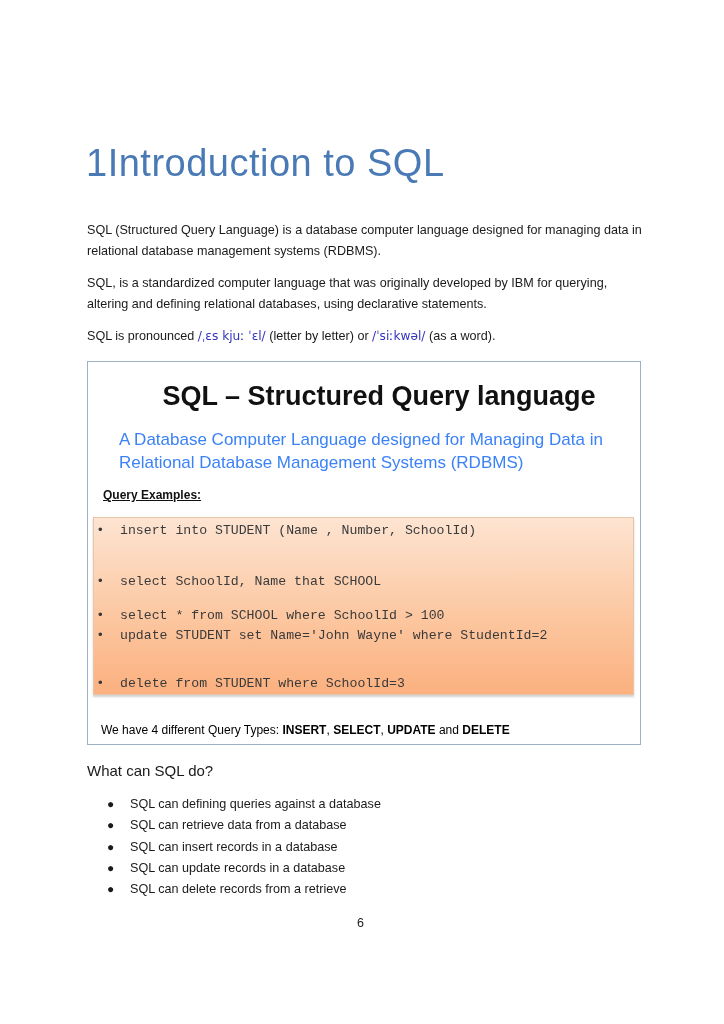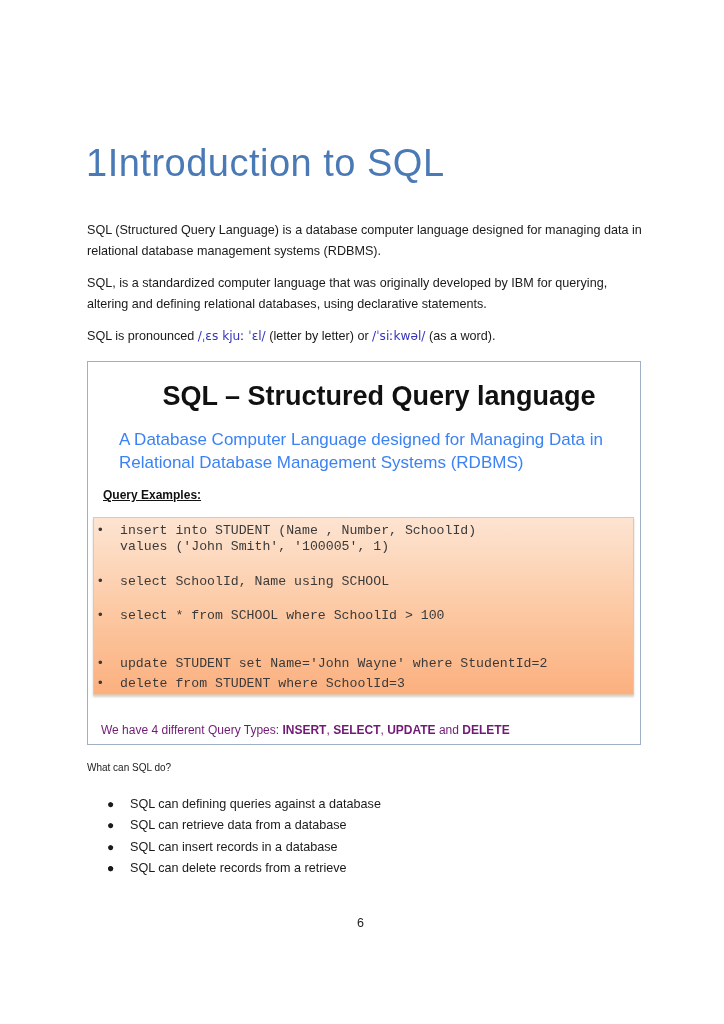--- a/index.html
+++ b/index.html
@@ -22,26 +22,26 @@
   .slide-sub { position: absolute; left: 15px; top: 50px; width: 530px; font-size: 17px; line-height: 23px; color: #3b82f6; margin: 16px; }
   .slide-examples { position: absolute; left: 15px; top: 126px; font-size: 12px; font-weight: bold; text-decoration: underline; color: #111; }
 
   .code-box { position: absolute; left: 5px; top: 155px; width: 541px; height: 178px;
               background: linear-gradient(to bottom, #fde4d2 0%, #fcc59d 60%, #fbb07f 100%);
               border: 1px solid #e8c4a8; box-shadow: 0 2px 2px rgba(0,0,0,0.18); box-sizing: border-box; }
   .code-line { position: absolute; left: 4px; font-family: "Liberation Mono", "DejaVu Sans Mono", monospace;
                font-size: 13.2px; color: #3a3a3a; white-space: pre; line-height: 17px; }
   .code-line .bullet { display: inline-block; width: 22px; font-family: "Liberation Sans", sans-serif; }
   .l1 { top: 3px; } .l1b { top: 20px; left: 26px; }
-  .l2 { top: 54px; } .l3 { top: 88px; } .l4 { top: 136px; } .l5 { top: 156px; }
+  .l2 { top: 54px; } .l3 { top: 88px; } .l4 { top: 108px; } .l5 { top: 156px; }
 
-  .slide-footer { position: absolute; left: 13px; top: 361px; font-size: 12px; color: #701a75; white-space: nowrap; }
+  .slide-footer { position: absolute; left: 13px; top: 361px; font-size: 12px; color: #000000; white-space: nowrap; }
   .slide-footer b { font-weight: bold; }
 
-  .what { position: absolute; left: 87px; top: 762px; font-size: 10px; margin: 0; }
+  .what { position: absolute; left: 87px; top: 762px; font-size: 15px; margin: 0; }
   .list { position: absolute; left: 105px; top: 794px; margin: 0; padding: 0; list-style: none; }
   .list li { position: relative; font-size: 12.6px; line-height: 21.3px; padding-left: 25px; white-space: nowrap; }
   .list li .dot { position: absolute; left: 2px; top: 0; font-size: 12px; }
   .page-num { position: absolute; left: 357px; top: 916px; font-size: 12.5px; color: #222; }
 </style>
 </head>
 <body>
 
 <div class="page">
 
@@ -51,33 +51,32 @@
   <p class="para p2">SQL, is a standardized computer language that was originally developed by IBM for querying, altering and defining relational databases, using declarative statements.</p>
   <p class="para p3"><span>SQL is pronounced </span><span class="ipa">/ˌɛs kjuː ˈɛl/</span><span> (letter by letter) or </span><span class="ipa">/ˈsiːkwəl/</span><span> (as a word).</span></p>
 
   <div class="slide">
     <h2 class="slide-title">SQL – Structured Query language</h2>
     <p class="slide-sub">A Database Computer Language designed for Managing Data in Relational Database Management Systems (RDBMS)</p>
     <div class="slide-examples">Query Examples:</div>
 
     <div class="code-box">
       <div class="code-line l1"><span class="bullet">•</span><span>insert into STUDENT (Name , Number, SchoolId)</span></div>
-      <div class="code-line l1b">values ('John Smith', '100005', 1)</div>
-      <div class="code-line l2"><span class="bullet">•</span><span>select SchoolId, Name using SCHOOL</span></div>
+      <div class="code-line l2"><span class="bullet">•</span><span>select SchoolId, Name that SCHOOL</span></div>
       <div class="code-line l3"><span class="bullet">•</span><span>select * from SCHOOL where SchoolId &gt; 100</span></div>
       <div class="code-line l4"><span class="bullet">•</span><span>update STUDENT set Name='John Wayne' where StudentId=2</span></div>
       <div class="code-line l5"><span class="bullet">•</span><span>delete from STUDENT where SchoolId=3</span></div>
     </div>
 
     <div class="slide-footer"><span>We have 4 different  Query Types: </span><b>INSERT</b><span>, </span><b>SELECT</b><span>, </span><b>UPDATE</b><span> and </span><b>DELETE</b></div>
   </div>
 
   <p class="what">What can SQL do?</p>
   <ul class="list">
     <li><span class="dot">●</span><span>SQL can defining queries against a database</span></li>
     <li><span class="dot">●</span><span>SQL can retrieve data from a database</span></li>
     <li><span class="dot">●</span><span>SQL can insert records in a database</span></li>
-    <li><span class="dot">●</span></li>
+    <li><span class="dot">●</span><span>SQL can update records in a database</span></li>
     <li><span class="dot">●</span><span>SQL can delete records from a retrieve</span></li>
   </ul>
 
   <div class="page-num">6</div>
 </div>
 
 </body></html>

